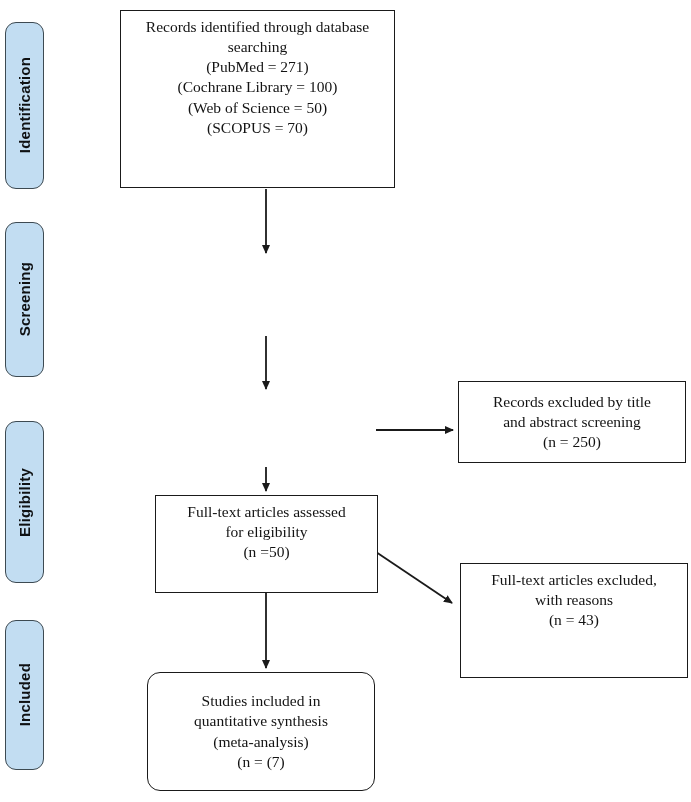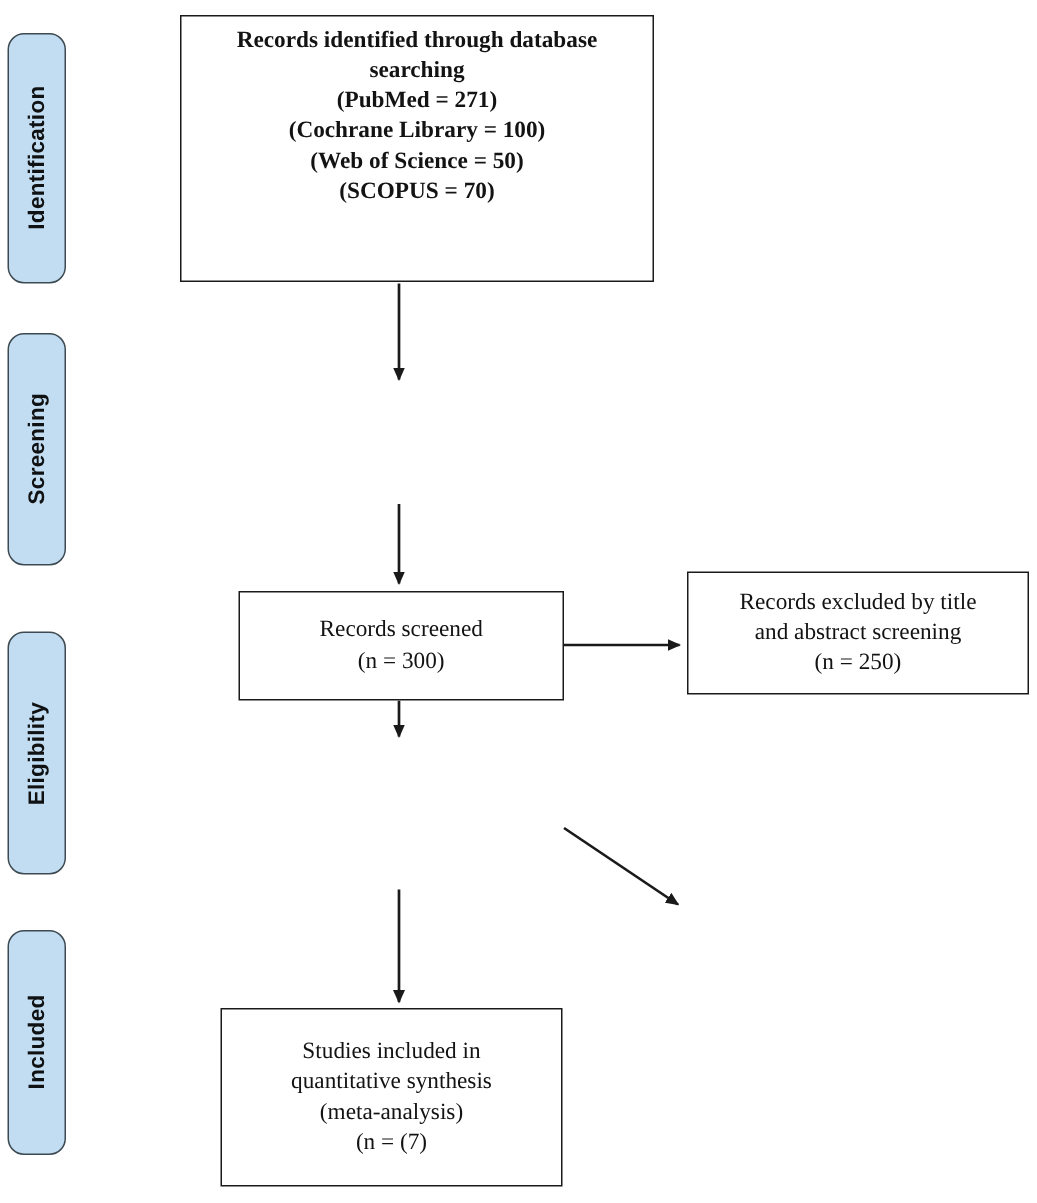--- a/index.html
+++ b/index.html
@@ -108,43 +108,49 @@
 
     <line x1="376" y1="430" x2="453" y2="430" stroke="#1a1a1a" stroke-width="1.8" marker-end="url(#arrowhead)"></line>
 
     <line x1="266" y1="467" x2="266" y2="491" stroke="#1a1a1a" stroke-width="1.8" marker-end="url(#arrowhead)"></line>
 
     <line x1="376" y1="552" x2="452" y2="603" stroke="#1a1a1a" stroke-width="1.8" marker-end="url(#arrowhead)"></line>
 
     <line x1="266" y1="593" x2="266" y2="668" stroke="#1a1a1a" stroke-width="1.8" marker-end="url(#arrowhead)"></line>
   </svg>
 
-  <div class="flow-box top-align" style="left:120px; top:10px; width:316px; height:178px;font-weight:bold;">
+  <div class="flow-box top-align" style="left:120px; top:10px; width:275px; height:178px;">
     <div class="flow-box-text">Records identified through database
 searching
 (PubMed = 271)
 (Cochrane Library = 100)
 (Web of Science = 50)
 (SCOPUS = 70)</div>
   </div>
 
 
-  <div class="flow-box" style="left:159px; top:394px; width:217px; height:73px;">
-    <div class="flow-box-text">Records screened
-(n = 300)</div>
-  </div>
 
   <div class="flow-box" style="left:458px; top:381px; width:228px; height:82px;">
     <div class="flow-box-text">Records excluded by title
 and abstract screening
 (n = 250)</div>
   </div>
 
+  <div class="flow-box top-align" style="left:155px; top:495px; width:223px; height:98px;">
+    <div class="flow-box-text">Full-text articles assessed
+for eligibility
+(n =50)</div>
+  </div>
 
+  <div class="flow-box top-align" style="left:460px; top:563px; width:228px; height:115px;">
+    <div class="flow-box-text">Full-text articles excluded,
+with reasons
+(n = 43)</div>
+  </div>
 
-  <div class="flow-box" style="left:147px; top:672px; width:228px; height:119px;">
+  <div class="flow-box" style="left:147px; top:672px; width:228px; height:119px;border-radius:13px;">
     <div class="flow-box-text">Studies included in
 quantitative synthesis
 (meta-analysis)
 (n = (7)</div>
   </div>
 
 </div>
 
 </body></html>

